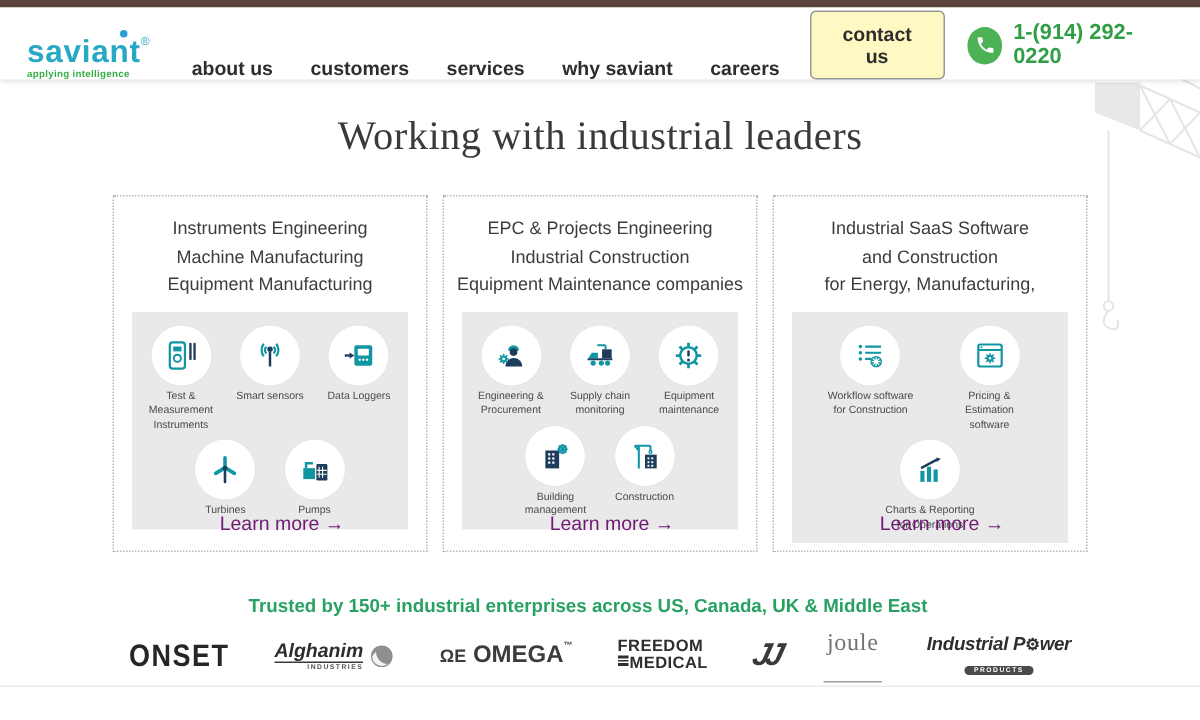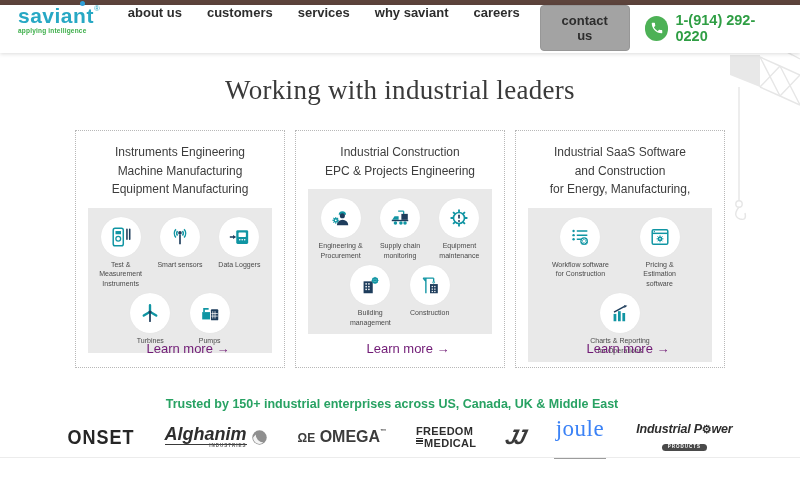--- a/index.html
+++ b/index.html
@@ -3,31 +3,31 @@
 <meta charset="utf-8">
 <style>
   * { margin:0; padding:0; box-sizing:border-box; }
   html,body { width:800px; height:480px; }
   body { font-family:"Liberation Sans", sans-serif; background:#fff; position:relative; overflow:hidden; }
 
   .topbar { height:5px; background:#5d443c; }
 
   
   .header { position:absolute; top:5px; left:0; right:0; height:48px; background:#fff;
-            box-shadow:0 1px 4px rgba(0,0,0,.14); display:flex; align-items:flex-start;
+            box-shadow:0 1px 4px rgba(0,0,0,.14); display:flex; align-items:flex-end;
             padding:0 18px; z-index:10; }
   .logo-block { position:relative; line-height:1; cursor:pointer; }
   .logo-name { color:#27a8c4; font-size:21px; font-weight:700; letter-spacing:.5px; }
   .logo-reg { color:#27a8c4; font-size:8px; vertical-align:top; }
   .logo-dot { position:absolute; top:-4px; left:62px; width:5px; height:5px; border-radius:50%; background:#2d9fd8; }
   .logo-tagline { color:#3cae49; font-size:6.5px; font-weight:700; margin-top:2px; letter-spacing:.2px; }
   .nav { display:flex; gap:25px; margin-left:28px; font-size:13px; font-weight:700; color:#2d2d2d; }
   .nav-item { cursor:pointer; white-space:nowrap; }
   .header-right { margin-left:auto; display:flex; align-items:center; gap:15px; }
-  .contact-btn { border:1px solid #979797; border-radius:4px; background:#a3a3a3; padding:7px 13px;
+  .contact-btn { border:1px solid #979797; border-radius:4px; background:#fef9c3; padding:7px 13px;
                  font-family:inherit; font-size:13px; font-weight:700; color:#2d2d2d; cursor:pointer;margin-left:20px; }
   .phone { display:flex; align-items:center; gap:7px; color:#2f9e44; font-size:14.5px; font-weight:700; cursor:pointer; }
   .phone-badge { width:25px; height:25px; border-radius:50%; background:#4db156; display:flex;
                  align-items:center; justify-content:center; }
   .phone-badge svg { width:14px; height:14px; }
 
   
   .main { position:absolute; top:53px; left:0; right:0; bottom:0; background:#fff; }
   .crane { position:absolute; right:0; top:-10px; width:88px; height:190px; pointer-events:none; }
 
@@ -51,32 +51,32 @@
              color:#28a263; font-weight:700; font-size:12.5px; }
 
   
   .logo-strip { position:absolute; top:364px; left:0; right:0; height:40px; display:flex;
                 justify-content:center; align-items:center; gap:30px; }
   .strip-divider { position:absolute; top:404px; left:0; right:0; border-top:1px solid #ececec; }
   .brand { color:#3a3a3a; white-space:nowrap; }
   .brand-onset { font-size:18px; font-weight:900; letter-spacing:1px; color:#262626; transform:scaleY(1.15); }
   .brand-alghanim { display:flex; align-items:center; gap:4px; }
   .alghanim-text { text-align:right; line-height:1; }
-  .alghanim-main { font-size:18px; font-weight:900; font-style:italic; border-bottom:1.5px solid #3a3a3a; color:#2e2e2e;text-align:center; }
+  .alghanim-main { font-size:13px; font-weight:900; font-style:italic; border-bottom:1.5px solid #3a3a3a; color:#2e2e2e;text-align:center; }
   .alghanim-sub { font-size:4.5px; font-weight:700; letter-spacing:1px; color:#555; margin-top:1px; }
   .alghanim-swirl svg { width:17px; height:17px; display:block; }
   .brand-omega { font-size:16px; font-weight:900; color:#3c3c3c; }
   .omega-sym { font-size:12px; }
   .omega-tm { font-size:6px; vertical-align:top; }
   .brand-freedom { text-align:left; line-height:.95; font-size:11px; font-weight:900; color:#2e2e2e; letter-spacing:.3px; }
   .freedom-bars { display:inline-block; width:7px; margin-right:1px; vertical-align:1px; }
   .freedom-bars i { display:block; height:1.5px; background:#2e2e2e; margin:1px 0; }
   .brand-jj { font-size:21px; font-weight:900; font-style:italic; color:#3a3a3a;
               transform:skewX(-14deg); letter-spacing:-3px; }
-  .brand-joule { font-family:"Liberation Serif", serif; font-size:23px; color:#3b82f6;
+  .brand-joule { font-family:"Liberation Serif", serif; font-size:16px; color:#737373;
                  border-bottom:1px solid #9c9c9c; padding:0 2px 16px; letter-spacing:.5px; }
   .brand-ipower { text-align:center; line-height:1; }
   .ipower-main { font-size:12.5px; font-weight:900; font-style:italic; color:#2e2e2e; letter-spacing:-.2px; }
   .ipower-gear { font-style:normal; font-size:11px; }
   .ipower-sub { display:inline-block; background:#4a4a4a; color:#fff; font-size:4.5px; font-weight:700;
                 letter-spacing:1px; padding:1px 6px; border-radius:4px; margin-top:1px; }
 </style>
 </head>
 <body>
 
@@ -188,22 +188,23 @@
               </svg>
           </div>
           <div class="ilabel">Pumps</div>
         </div>
       </div>
       <div class="learn-more">Learn more →</div>
     </div>
 
     <div class="card">
       <div class="card-title">
+        <div>EPC &amp; Projects Engineering</div>
         <div>Industrial Construction</div>
-        <div>EPC &amp; Projects Engineering</div>
+        <div>Equipment Maintenance companies</div>
       </div>
       <div class="panel">
         <div class="item w3">
           <div class="circle">
             <svg viewBox="0 0 24 24">
                 <path d="M9.5 8.5a4 4 0 0 1 8 0z" fill="#1095a3"></path>
                 <circle cx="13.5" cy="9.5" r="2.8" fill="#1e3d5c"></circle>
                 <path d="M7.5 20a6.2 6.2 0 0 1 12.4 0z" fill="#1e3d5c"></path>
                 <path d="M6.3 10.8v7.4M2.6 14.5h7.4M3.7 11.9l5.2 5.2M8.9 11.9l-5.2 5.2" stroke="#1095a3" stroke-width="1.1"></path>
                 <circle cx="6.3" cy="14.5" r="2.5" fill="#1095a3"></circle>

